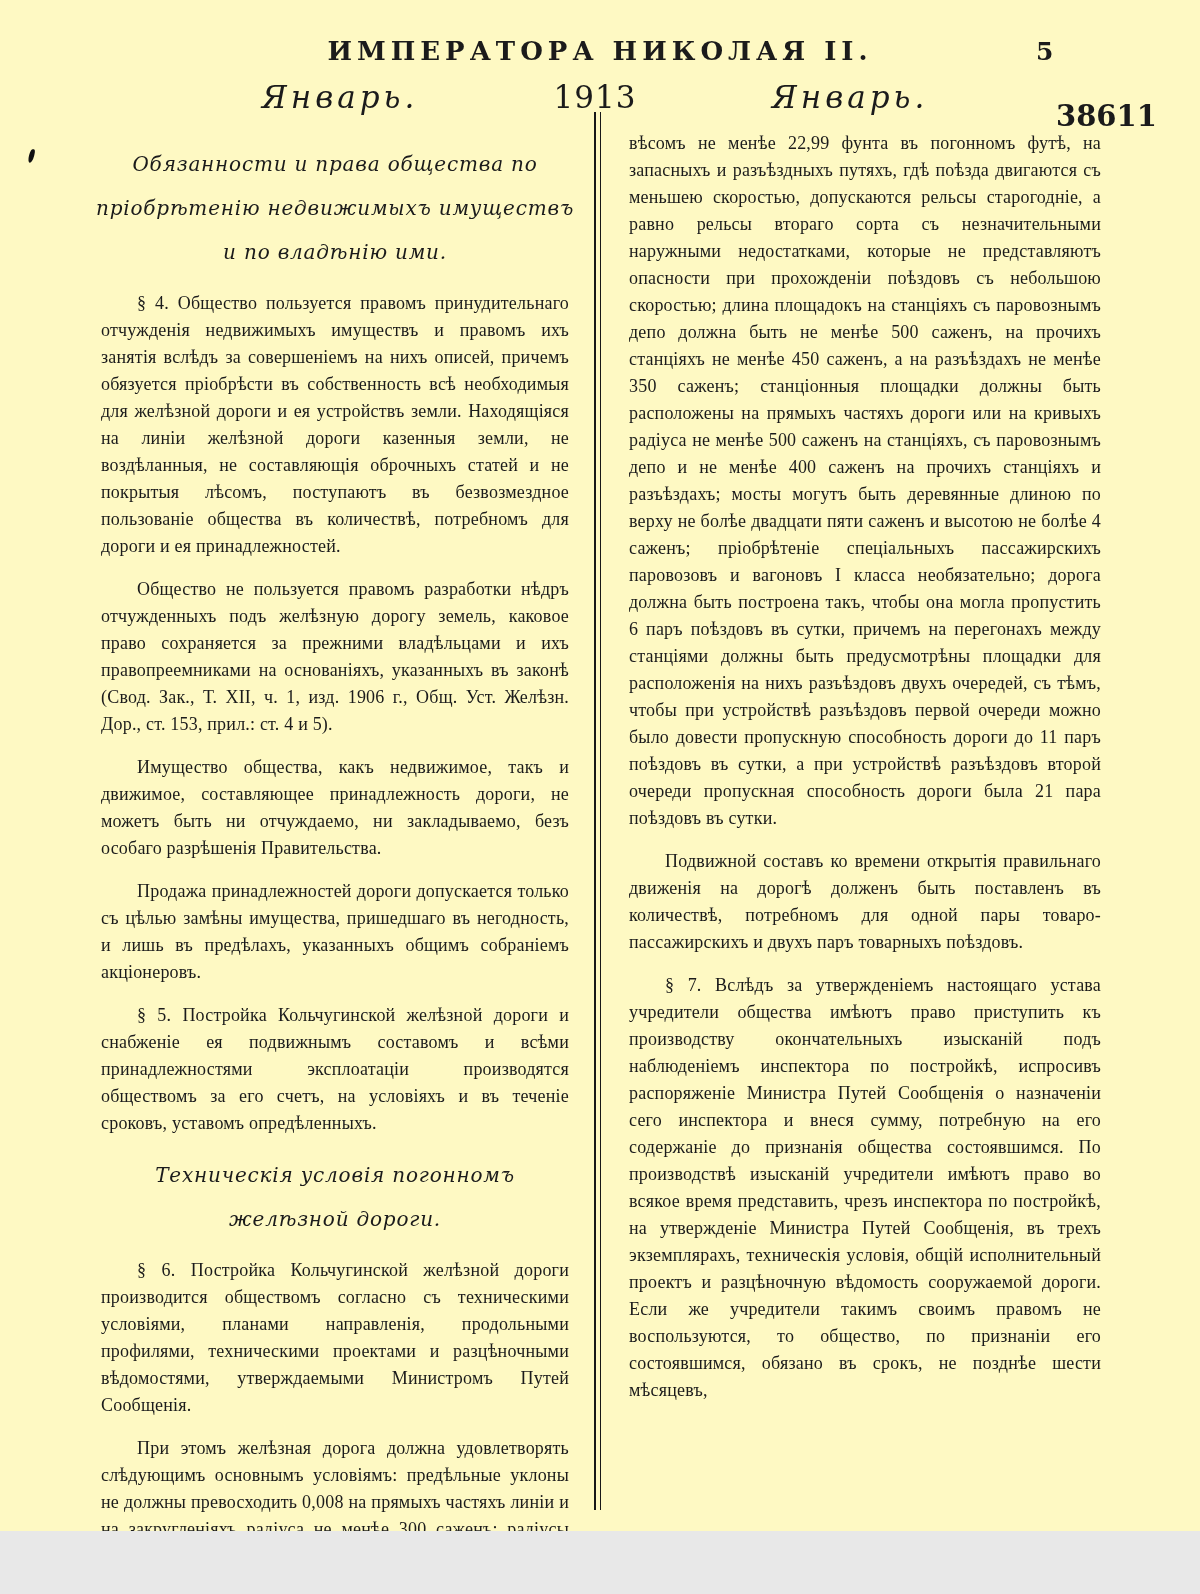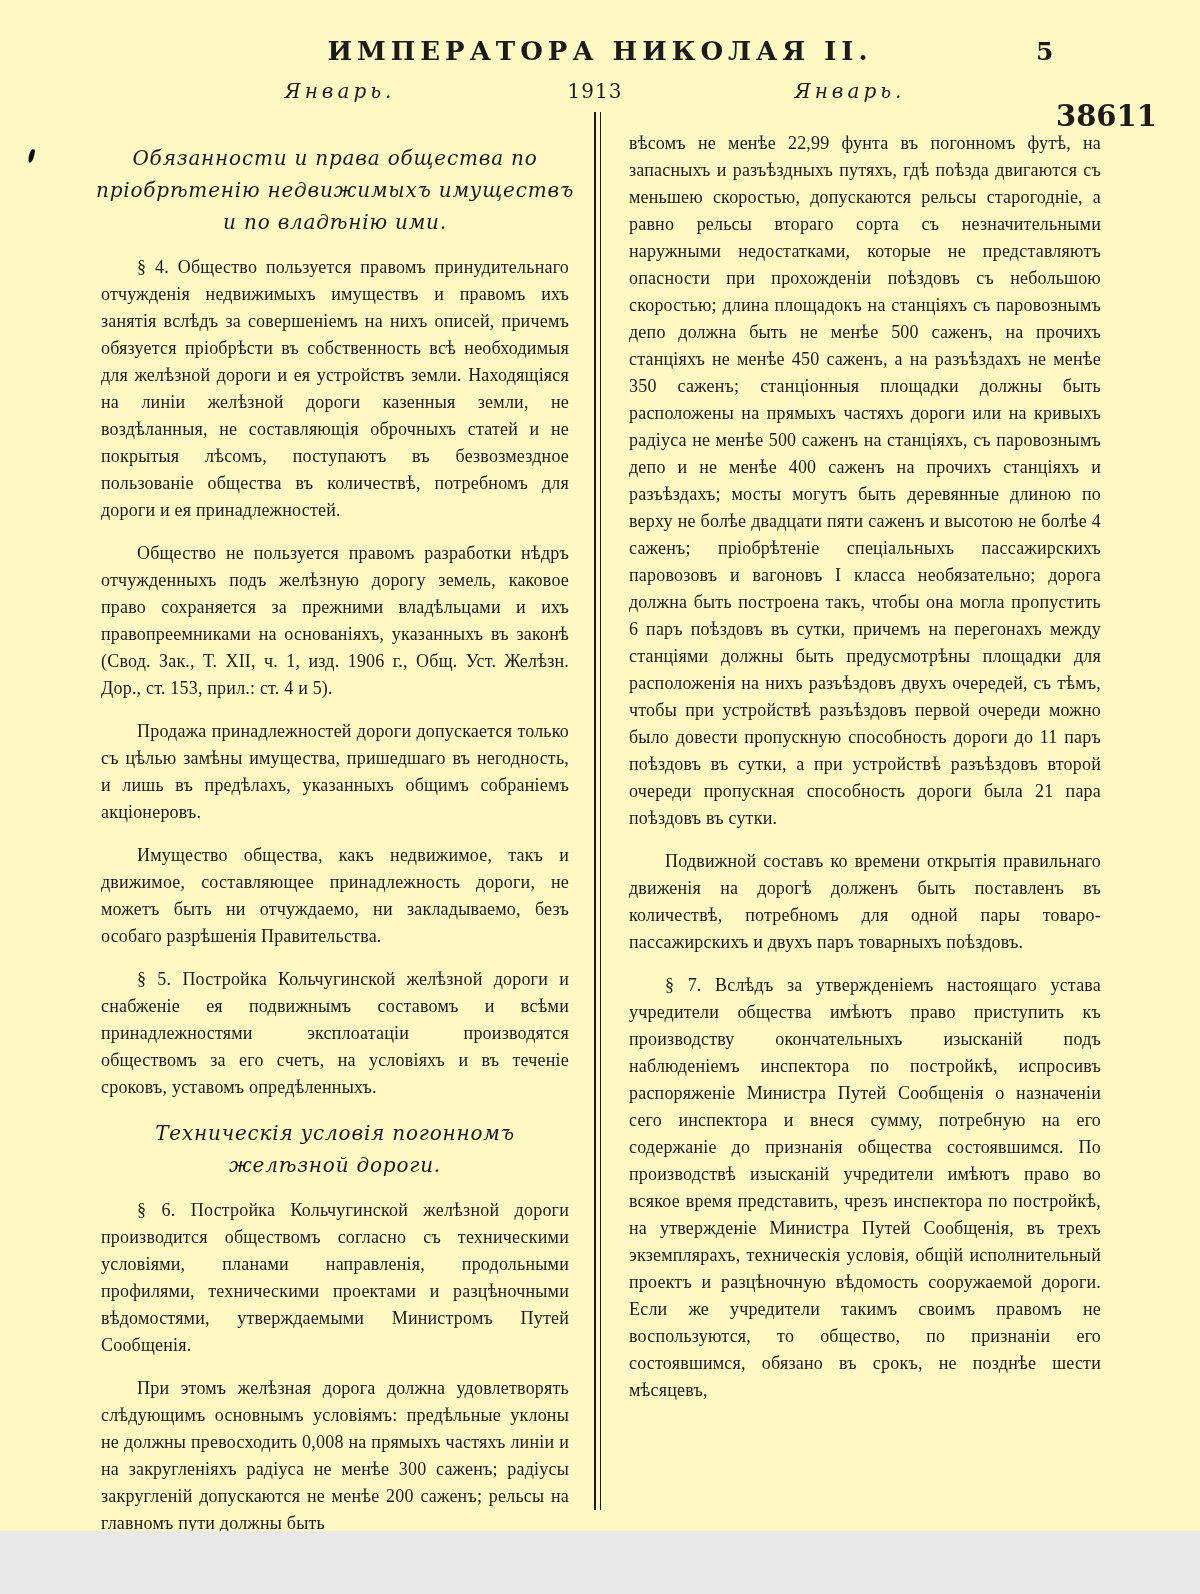--- a/index.html
+++ b/index.html
@@ -17,21 +17,21 @@
     text-align:center;
     font-size:26px; font-weight:700; letter-spacing:5px;
     white-space:nowrap;
   }
   .page-num {
     position:absolute; top:37px; left:1036px;
     font-size:25px; font-weight:700;
   }
   .dateline-item {
     position:absolute; top:79px;
-    text-align:center; font-size:20px;
+    text-align:center; font-size:31px;
   }
   .month { font-style:italic; letter-spacing:4px; }
   .month-left  { left:260px; width:160px; }
   .year        { left:540px; width:110px; letter-spacing:1px; }
   .month-right { left:765px; width:170px; }
   .stamp {
     position:absolute; top:99px; left:1056px;
     font-size:29px; font-weight:900; letter-spacing:0px;
     font-family:"DejaVu Serif", serif;
   }
@@ -53,21 +53,21 @@
     text-align:justify;
     letter-spacing:0.2px;
   }
   .col-left  { left:85px;  top:142px; width:500px; }
   .col-right { left:613px; top:114px; width:504px; }
   .para { margin:16px; text-indent:36px;font-family:Liberation Serif, serif; }
   .para.cont { text-indent:0; }
   .heading {
     font-style:italic;
     text-align:center;
-    font-size:20px; line-height:32px;
+    font-size:20px; line-height:44px;
     letter-spacing:0.8px;
     margin:15px 10px 9px;
     text-indent:0;
   }
   .heading.first { margin-top:0; }
 </style>
 </head>
 <body>
 
 <div class="page">
@@ -81,22 +81,22 @@
 
   <div class="stamp">38611</div>
 
   <div class="divider"></div>
   <div class="ink-mark"></div>
 
   <div class="col col-left">
     <div class="heading first">Обязанности и права общества по пріобрѣтенію недвижимыхъ имуществъ и по владѣнію ими.</div>
     <p class="para">§ 4. Общество пользуется правомъ принудительнаго отчужденія недвижимыхъ имуществъ и правомъ ихъ занятія вслѣдъ за совершеніемъ на нихъ описей, причемъ обязуется пріобрѣсти въ собственность всѣ необходимыя для желѣзной дороги и ея устройствъ земли. Находящіяся на линіи желѣзной дороги казенныя земли, не воздѣланныя, не составляющія оброчныхъ статей и не покрытыя лѣсомъ, поступаютъ въ безвозмездное пользованіе общества въ количествѣ, потребномъ для дороги и ея принадлежностей.</p>
     <p class="para">Общество не пользуется правомъ разработки нѣдръ отчужденныхъ подъ желѣзную дорогу земель, каковое право сохраняется за прежними владѣльцами и ихъ правопреемниками на основаніяхъ, указанныхъ въ законѣ (Свод. Зак., Т. XII, ч. 1, изд. 1906 г., Общ. Уст. Желѣзн. Дор., ст. 153, прил.: ст. 4 и 5).</p>
+    <p class="para">Имущество общества, какъ недвижимое, такъ и движимое, составляющее принадлежность дороги, не можетъ быть ни отчуждаемо, ни закладываемо, безъ особаго разрѣшенія Правительства.</p>
     <p class="para">Продажа принадлежностей дороги допускается только съ цѣлью замѣны имущества, пришедшаго въ негодность, и лишь въ предѣлахъ, указанныхъ общимъ собраніемъ акціонеровъ.</p>
-    <p class="para">Имущество общества, какъ недвижимое, такъ и движимое, составляющее принадлежность дороги, не можетъ быть ни отчуждаемо, ни закладываемо, безъ особаго разрѣшенія Правительства.</p>
     <p class="para">§ 5. Постройка Кольчугинской желѣзной дороги и снабженіе ея подвижнымъ составомъ и всѣми принадлежностями эксплоатаціи производятся обществомъ за его счетъ, на условіяхъ и въ теченіе сроковъ, уставомъ опредѣленныхъ.</p>
     <div class="heading">Техническія условія погонномъ желѣзной дороги.</div>
     <p class="para">§ 6. Постройка Кольчугинской желѣзной дороги производится обществомъ согласно съ техническими условіями, планами направленія, продольными профилями, техническими проектами и разцѣночными вѣдомостями, утверждаемыми Министромъ Путей Сообщенія.</p>
     <p class="para">При этомъ желѣзная дорога должна удовлетворять слѣдующимъ основнымъ условіямъ: предѣльные уклоны не должны превосходить 0,008 на прямыхъ частяхъ линіи и на закругленіяхъ радіуса не менѣе 300 саженъ; радіусы закругленій допускаются не менѣе 200 саженъ; рельсы на главномъ пути должны быть</p>
   </div>
 
   <div class="col col-right">
     <p class="para cont">вѣсомъ не менѣе 22,99 фунта въ погонномъ футѣ, на запасныхъ и разъѣздныхъ путяхъ, гдѣ поѣзда двигаются съ меньшею скоростью, допускаются рельсы старогодніе, а равно рельсы втораго сорта съ незначительными наружными недостатками, которые не представляютъ опасности при прохожденіи поѣздовъ съ небольшою скоростью; длина площадокъ на станціяхъ съ паровознымъ депо должна быть не менѣе 500 саженъ, на прочихъ станціяхъ не менѣе 450 саженъ, а на разъѣздахъ не менѣе 350 саженъ; станціонныя площадки должны быть расположены на прямыхъ частяхъ дороги или на кривыхъ радіуса не менѣе 500 саженъ на станціяхъ, съ паровознымъ депо и не менѣе 400 саженъ на прочихъ станціяхъ и разъѣздахъ; мосты могутъ быть деревянные длиною по верху не болѣе двадцати пяти саженъ и высотою не болѣе 4 саженъ; пріобрѣтеніе спеціальныхъ пассажирскихъ паровозовъ и вагоновъ I класса необязательно; дорога должна быть построена такъ, чтобы она могла пропустить 6 паръ поѣздовъ въ сутки, причемъ на перегонахъ между станціями должны быть предусмотрѣны площадки для расположенія на нихъ разъѣздовъ двухъ очередей, съ тѣмъ, чтобы при устройствѣ разъѣздовъ первой очереди можно было довести пропускную способность дороги до 11 паръ поѣздовъ въ сутки, а при устройствѣ разъѣздовъ второй очереди пропускная способность дороги была 21 пара поѣздовъ въ сутки.</p>
     <p class="para">Подвижной составъ ко времени открытія правильнаго движенія на дорогѣ долженъ быть поставленъ въ количествѣ, потребномъ для одной пары товаро-пассажирскихъ и двухъ паръ товарныхъ поѣздовъ.</p>
     <p class="para">§ 7. Вслѣдъ за утвержденіемъ настоящаго устава учредители общества имѣютъ право приступить къ производству окончательныхъ изысканій подъ наблюденіемъ инспектора по постройкѣ, испросивъ распоряженіе Министра Путей Сообщенія о назначеніи сего инспектора и внеся сумму, потребную на его содержаніе до признанія общества состоявшимся. По производствѣ изысканій учредители имѣютъ право во всякое время представить, чрезъ инспектора по постройкѣ, на утвержденіе Министра Путей Сообщенія, въ трехъ экземплярахъ, техническія условія, общій исполнительный проектъ и разцѣночную вѣдомость сооружаемой дороги. Если же учредители такимъ своимъ правомъ не воспользуются, то общество, по признаніи его состоявшимся, обязано въ срокъ, не позднѣе шести мѣсяцевъ,</p>

